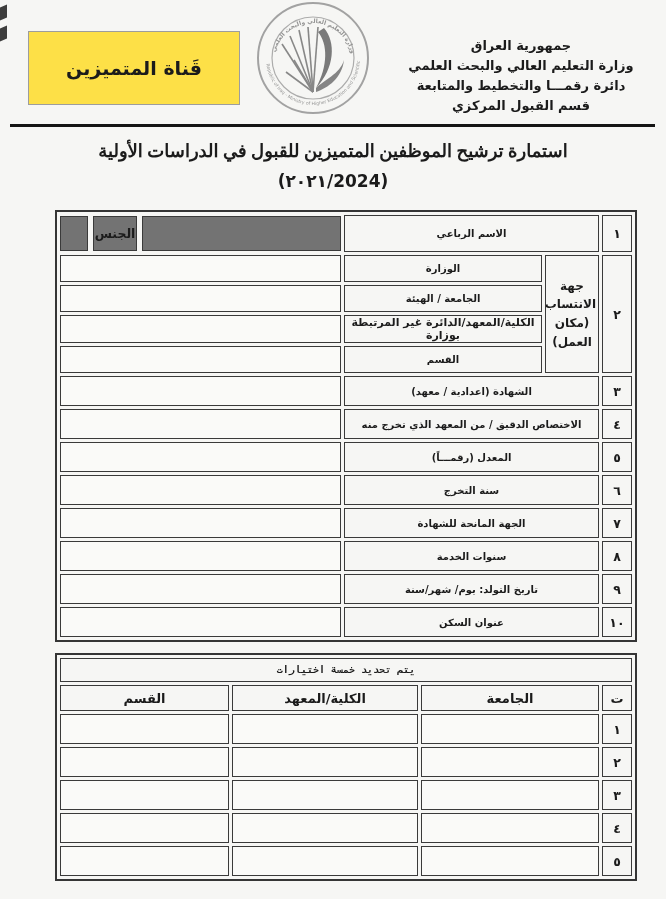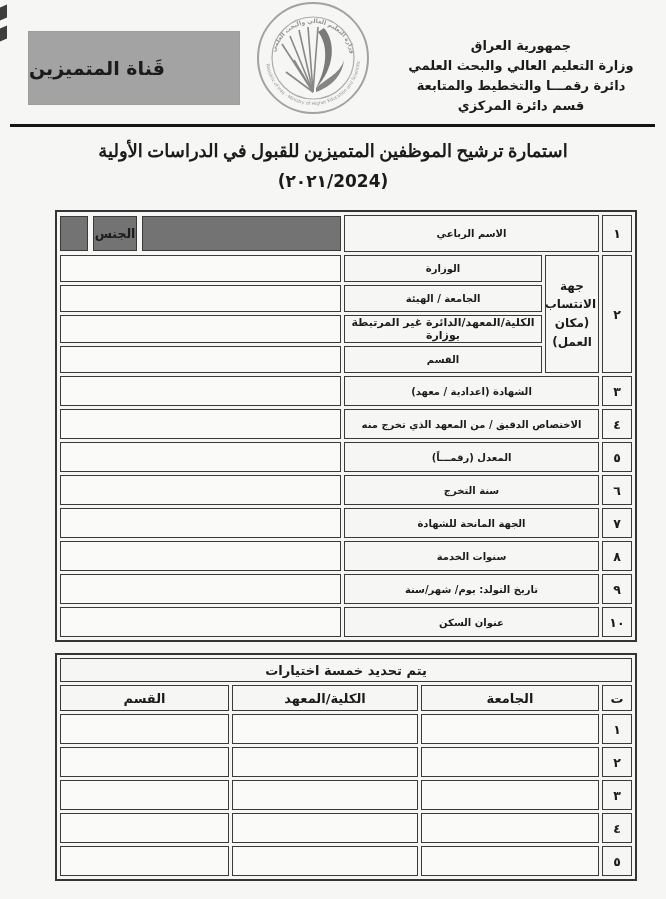--- a/index.html
+++ b/index.html
@@ -18,22 +18,22 @@
     text-align: center; font-weight: bold; font-size: 13px; line-height: 1.55;
     direction: rtl;
     margin-top: 24px;
   }
   .seal {
     position: absolute; top: 0px; left: 252px; width: 122px; height: 120px;
     opacity: .8;
   }
   .channel-box {
     position: absolute; top: 31px; left: 28px; width: 210px; height: 72px;
-    border: 1.5px solid #9d9d9d; background: #a3a3a3;
-    display: flex; align-items: center; justify-content: flex-end;
+    border: 1.5px solid #9d9d9d; background: #fde047;
+    display: flex; align-items: center; justify-content: center;
     font-size: 19px; font-weight: bold; direction: rtl;
   }
   .artifact { position: absolute; background: #3d3d3d; }
   .a1 { left: 0; top: 6px;  width: 7px; height: 13px; transform: skewY(-24deg); }
   .a2 { left: 0; top: 27px; width: 7px; height: 13px; transform: skewY(-24deg); }
 
   .divider {
     position: absolute; top: 124px; left: 10px; width: 645px; height: 3px;
     background: #141414;
   }
@@ -71,37 +71,37 @@
   .sub td, td.sub { height: 25px; }
   .std td { height: 28px; }
 
   .composite { border: none; padding: 0; background: transparent; }
   .composite-flex { display: flex; gap: 5px; height: 35px; direction: rtl; }
   .mini-box { border: 1.6px solid #3a3a3a; background: #737373; box-sizing: border-box; height: 100%; }
   .name-box   { flex: 1; }
   .gender-lab { width: 44px; display: flex; align-items: center; justify-content: center; font-size: 12.5px; font-weight: bold; }
   .gender-box { width: 28px; }
 
-  #choices-table .span-head td { height: 22px; font-size: 13px; }
+  #choices-table .span-head td { height: 22px; font-size: 10px; font-family: Liberation Mono, monospace; }
   #choices-table .col-head td  { height: 24px; font-size: 13px; }
   #choices-table .data td      { height: 28px; }
 </style>
 </head>
 <body>
 
 <div id="page">
 
   <div class="artifact a1"></div>
   <div class="artifact a2"></div>
 
   <div class="org-block">
     <div>جمهورية العراق</div>
     <div>وزارة التعليم العالي والبحث العلمي</div>
     <div>دائرة رقمـــا والتخطيط والمتابعة</div>
-    <div>قسم دائرة المركزي</div>
+    <div>قسم القبول المركزي</div>
   </div>
 
   <svg class="seal" viewBox="0 0 122 120">
     <circle cx="61" cy="58" r="55" fill="none" stroke="#8e8e8e" stroke-width="2"></circle>
     <circle cx="61" cy="58" r="41" fill="none" stroke="#9a9a9a" stroke-width="1.2"></circle>
     <g stroke="#6d6d6d" stroke-width="1.6">
       <line x1="61" y1="92" x2="30" y2="44"></line>
       <line x1="61" y1="92" x2="38" y2="36"></line>
       <line x1="61" y1="92" x2="47" y2="30"></line>
       <line x1="61" y1="92" x2="56" y2="27"></line>

